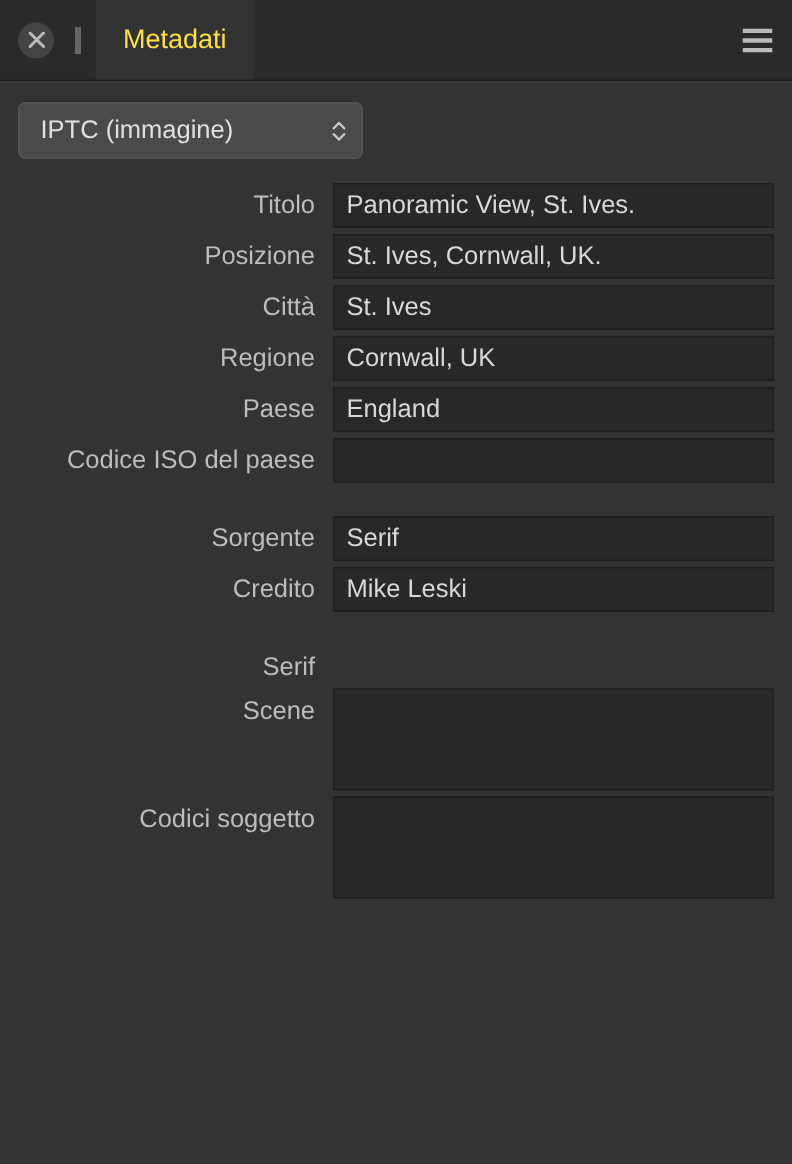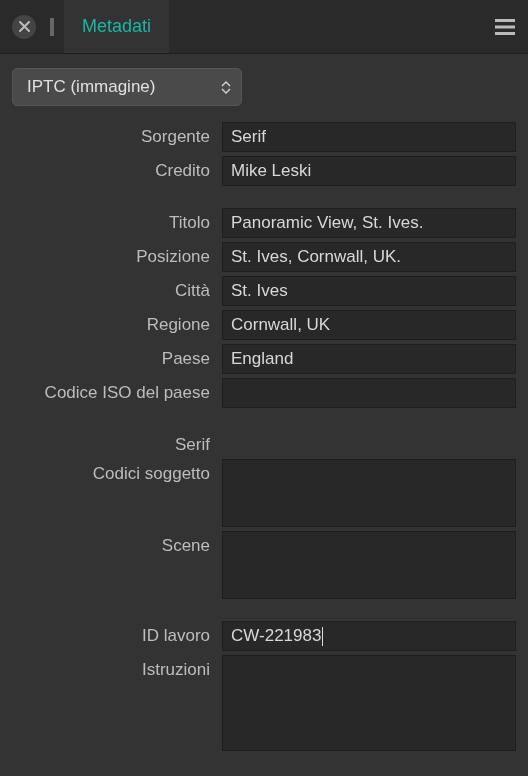--- a/index.html
+++ b/index.html
@@ -46,21 +46,21 @@
   .close-btn svg { display: block; }
   .divider-small {
     width: 2px;
     height: 18px;
     border-left: 2px solid #666;
     border-right: 2px solid #666;
     margin: 0 4px;
   }
   .tab {
     background: #333333;
-    color: #14b8a6;
+    color: #fde047;
     padding: 0 18px;
     display: flex;
     align-items: center;
     font-size: 18px;
     margin-left: 6px;
   }
   .titlebar-spacer { flex: 1; }
   .menu-btn {
     width: 46px;
     display: flex;
@@ -198,86 +198,69 @@
             <path d="M1 1 L5 5 L9 1" stroke="#ccc" stroke-width="1.5" fill="none"></path>
           </svg>
       </span>
     </div>
   </div>
 
   <div class="form">
 
     <div class="group">
       <div class="row">
+        <div class="label">Titolo</div>
+        <div class="field"><input class="input" value="Panoramic View, St. Ives." style=""></div>
+      </div>
+      <div class="row">
+        <div class="label">Posizione</div>
+        <div class="field"><input class="input" value="St. Ives, Cornwall, UK." style=""></div>
+      </div>
+      <div class="row">
+        <div class="label">Città</div>
+        <div class="field"><input class="input" value="St. Ives" style=""></div>
+      </div>
+      <div class="row">
+        <div class="label">Regione</div>
+        <div class="field"><input class="input" value="Cornwall, UK" style=""></div>
+      </div>
+      <div class="row">
+        <div class="label">Paese</div>
+        <div class="field"><input class="input" value="England" style=""></div>
+      </div>
+      <div class="row">
+        <div class="label">Codice ISO del paese</div>
+        <div class="field"><input class="input" value="" style=""></div>
+      </div>
+    </div>
+
+    <div class="group">
+      <div class="row">
         <div class="label">Sorgente</div>
         <div class="field"><input class="input" value="Serif" style=""></div>
       </div>
       <div class="row">
         <div class="label">Credito</div>
         <div class="field"><input class="input" value="Mike Leski" style=""></div>
       </div>
     </div>
 
     <div class="group">
       <div class="row">
-        <div class="label">Titolo</div>
-        <div class="field"><input class="input" value="Panoramic View, St. Ives." style=""></div>
-      </div>
-      <div class="row">
-        <div class="label">Posizione</div>
-        <div class="field"><input class="input" value="St. Ives, Cornwall, UK." style=""></div>
-      </div>
-      <div class="row">
-        <div class="label">Città</div>
-        <div class="field"><input class="input" value="St. Ives" style=""></div>
-      </div>
-      <div class="row">
-        <div class="label">Regione</div>
-        <div class="field"><input class="input" value="Cornwall, UK" style=""></div>
-      </div>
-      <div class="row">
-        <div class="label">Paese</div>
-        <div class="field"><input class="input" value="England" style=""></div>
-      </div>
-      <div class="row">
-        <div class="label">Codice ISO del paese</div>
-        <div class="field"><input class="input" value="" style=""></div>
-      </div>
-    </div>
-
-    <div class="group">
-      <div class="row">
         <div class="label">Serif</div>
+      </div>
+      <div class="row">
+        <div class="label">Scene</div>
+        <div class="field">
+            <textarea class="textarea h68" style=""></textarea>
+          </div>
       </div>
       <div class="row">
         <div class="label">Codici soggetto</div>
         <div class="field">
             <textarea class="textarea h68" style=""></textarea>
           </div>
       </div>
-      <div class="row">
-        <div class="label">Scene</div>
-        <div class="field">
-            <textarea class="textarea h68" style=""></textarea>
-          </div>
-      </div>
-    </div>
-
-    <div class="group">
-      <div class="row">
-        <div class="label">ID lavoro</div>
-        <div class="field">
-          <div class="input-with-caret">
-            <span>CW-221983</span>
-              <span class="caret"></span>
-          </div>
-        </div>
-      </div>
-      <div class="row">
-        <div class="label">Istruzioni</div>
-        <div class="field">
-            <textarea class="textarea h96" style=""></textarea>
-          </div>
-      </div>
-    </div>
+    </div>
+
 
   </div>
 </div>
 
 </body></html>

